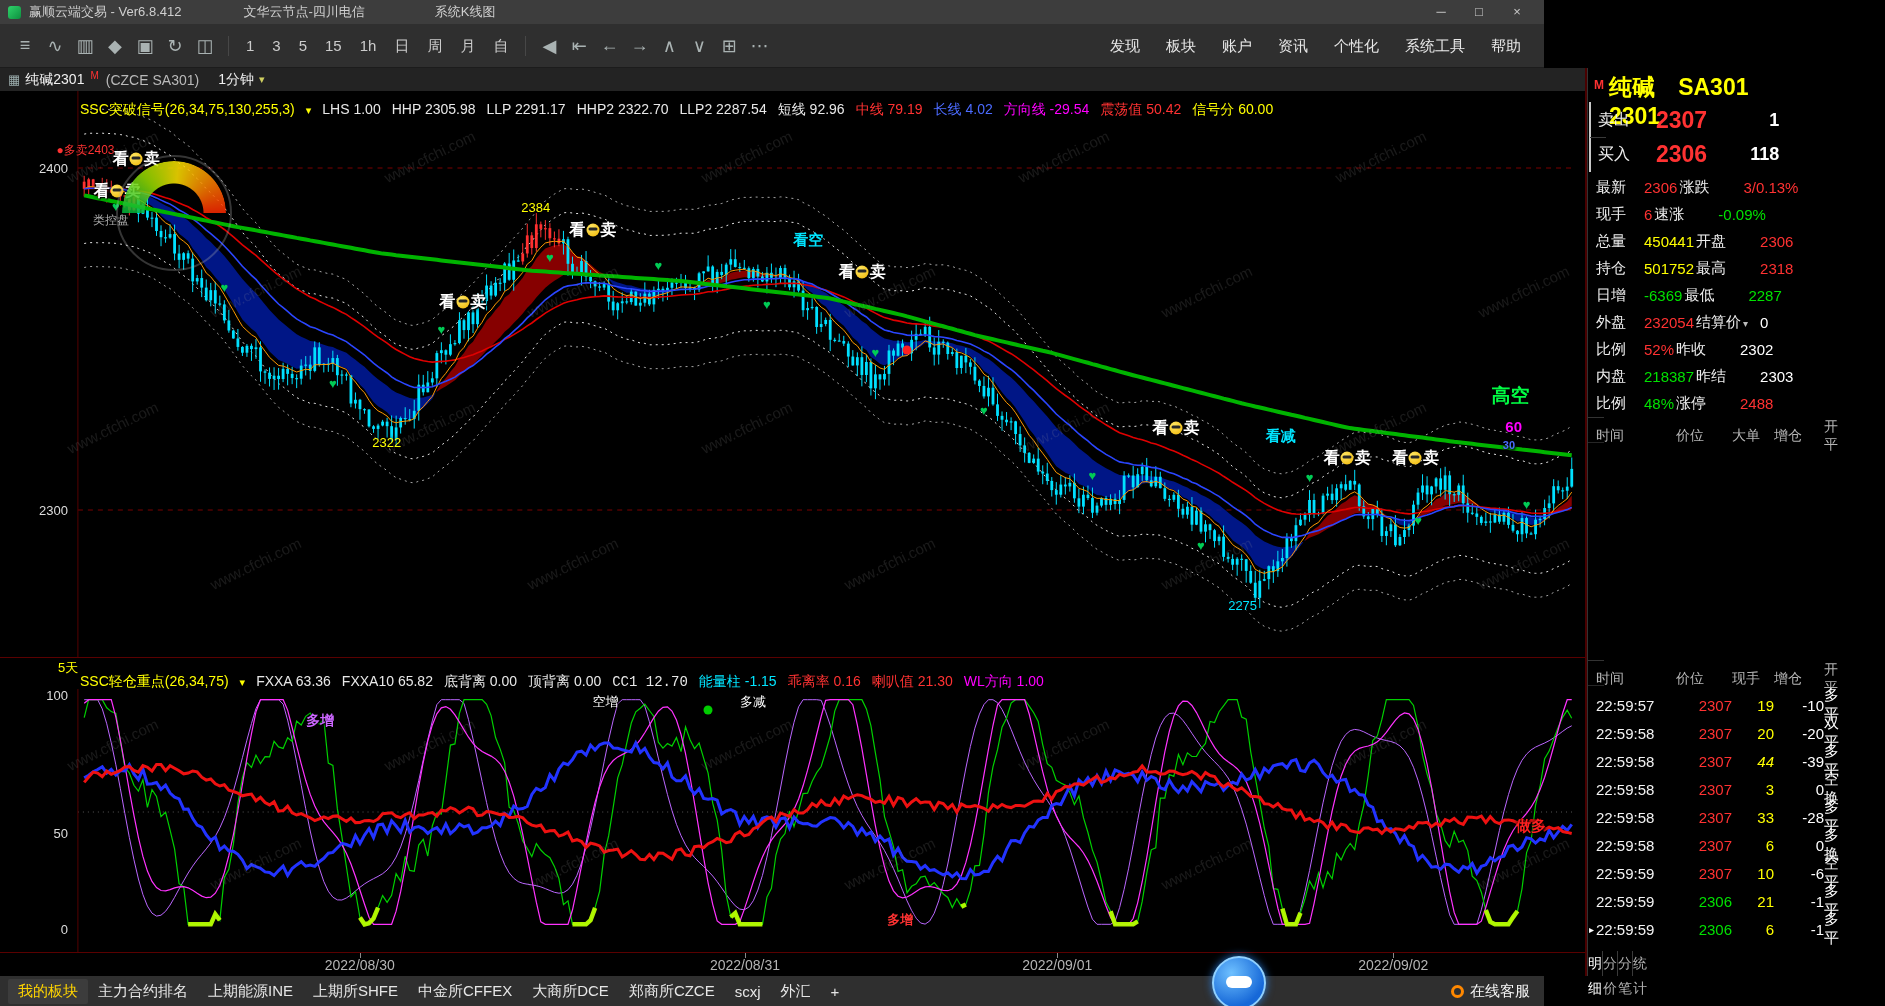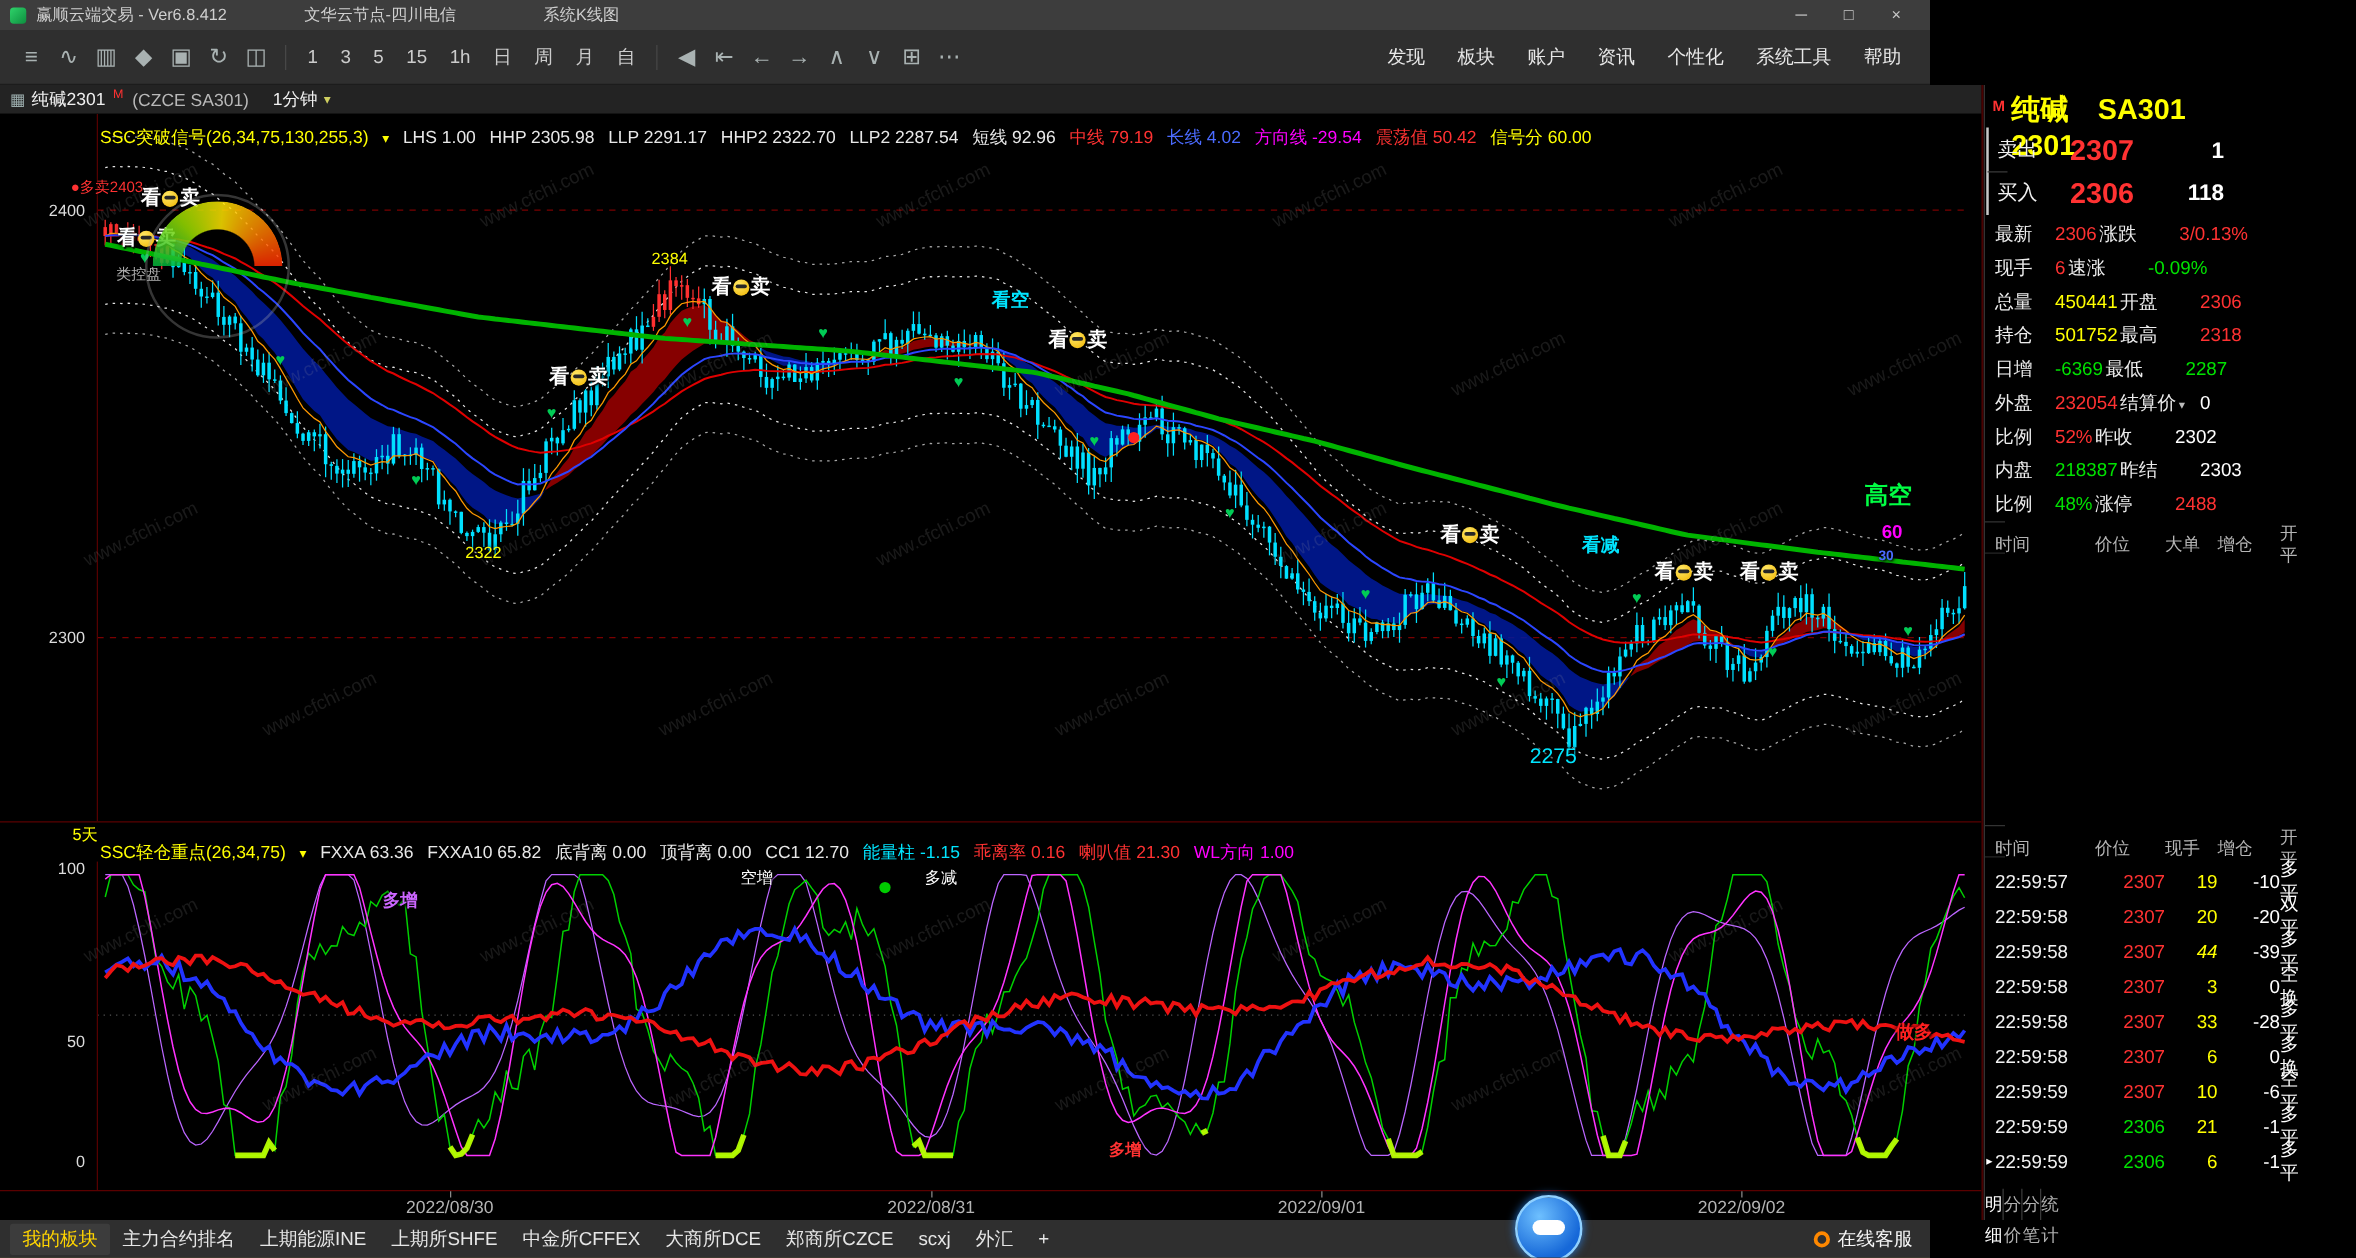--- a/index.html
+++ b/index.html
@@ -945,21 +945,21 @@
             <span>卖</span>
           </div>
           <div class="ann sell-label" style="left: 89.3%; top: 64.8%;">
             <span>看</span>
             <span class="smiley"></span>
             <span>卖</span>
           </div>
           <div class="ann ann-text" style="color: rgb(0, 255, 68); font-size: 19px; font-weight: bold; left: 95.3%; top: 53.8%;">高空</div>
           <div class="ann ann-text" style="color: rgb(255, 0, 255); font-size: 15px; font-weight: bold; left: 95.5%; top: 59.2%;">60</div>
           <div class="ann ann-text" style="color: rgb(75, 107, 255); font-size: 11px; font-weight: bold; left: 95.2%; top: 62.5%;">30</div>
-          <div class="ann ann-text" style="color: rgb(0, 229, 255); font-size: 17px; left: 78.4%; top: 90.8%;">2275</div>
+          <div class="ann ann-text" style="color: rgb(0, 229, 255); font-size: 13px; left: 78.4%; top: 90.8%;">2275</div>
           <span class="wm" style="left: 4%; top: 10%;">www.cfchi.com</span>
           <span class="wm" style="left: 24%; top: 10%;">www.cfchi.com</span>
           <span class="wm" style="left: 44%; top: 10%;">www.cfchi.com</span>
           <span class="wm" style="left: 64%; top: 10%;">www.cfchi.com</span>
           <span class="wm" style="left: 84%; top: 10%;">www.cfchi.com</span>
           <span class="wm" style="left: 13%; top: 34%;">www.cfchi.com</span>
           <span class="wm" style="left: 33%; top: 34%;">www.cfchi.com</span>
           <span class="wm" style="left: 53%; top: 34%;">www.cfchi.com</span>
           <span class="wm" style="left: 73%; top: 34%;">www.cfchi.com</span>
           <span class="wm" style="left: 93%; top: 34%;">www.cfchi.com</span>
@@ -979,21 +979,21 @@
 
       <div class="sub-header">
         <span class="sub-range">5天</span>
         <div class="ind-row" id="sub-ind">
             <span class="ind-name">SSC轻仓重点(26,34,75)</span>
             <span class="ind-caret">▾</span>
             <span class="ind-param" style="color: rgb(232, 232, 232);">FXXA 63.36</span>
             <span class="ind-param" style="color: rgb(232, 232, 232);">FXXA10 65.82</span>
             <span class="ind-param" style="color: rgb(232, 232, 232);">底背离 0.00</span>
             <span class="ind-param" style="color: rgb(232, 232, 232);">顶背离 0.00</span>
-            <span class="ind-param" style="color: rgb(232, 232, 232);">CC1 12.70</span>
+            <span class="ind-param" style="color: rgb(232, 232, 232); font-family: Liberation Mono, monospace;">CC1 12.70</span>
             <span class="ind-param" style="color: rgb(0, 229, 255);">能量柱 -1.15</span>
             <span class="ind-param" style="color: rgb(255, 50, 50);">乖离率 0.16</span>
             <span class="ind-param" style="color: rgb(255, 50, 50);">喇叭值 21.30</span>
             <span class="ind-param" style="color: rgb(255, 0, 255);">WL方向 1.00</span>
           </div>
       </div>
 
       <div class="sub-plot" id="sub-plot">
         <svg class="chart-svg" id="sub-svg" viewBox="0 0 1587 263" preserveAspectRatio="none">
             <line x1="78" y1="123" x2="1576" y2="123" stroke="#555555" stroke-width="1" stroke-dasharray="1,4"></line>

